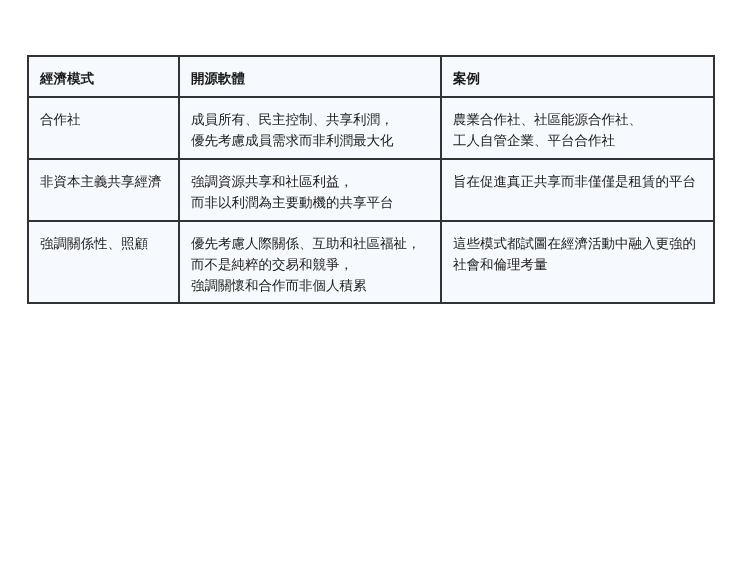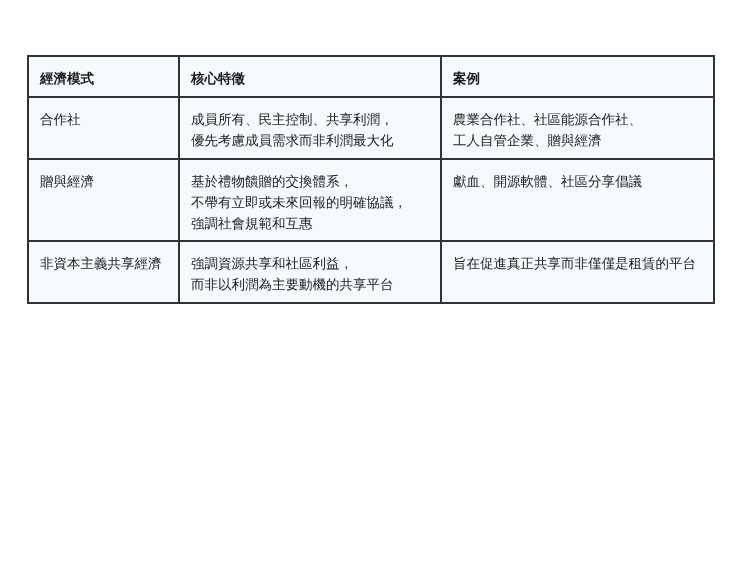--- a/index.html
+++ b/index.html
@@ -36,39 +36,40 @@
 
 <table class="models">
   <colgroup>
       <col class="c1">
       <col class="c2">
       <col class="c3">
     </colgroup>
   <thead>
     <tr>
       <th>經濟模式</th>
-      <th>核心特徵</th>
+      <th>開源軟體</th>
       <th>案例</th>
     </tr>
   </thead>
   <tbody>
     <tr class="r1">
       <td>合作社</td>
       <td>成員所有、民主控制、共享利潤，
 優先考慮成員需求而非利潤最大化</td>
       <td>農業合作社、社區能源合作社、
-工人自管企業、贈與經濟</td>
-    </tr>
-    <tr class="r2">
-      <td>贈與經濟</td>
-      <td>基於禮物饋贈的交換體系，
-不帶有立即或未來回報的明確協議，
-強調社會規範和互惠</td>
-      <td>獻血、開源軟體、社區分享倡議</td>
+工人自管企業、平台合作社</td>
     </tr>
     <tr class="r4">
       <td>非資本主義共享經濟</td>
       <td>強調資源共享和社區利益，
 而非以利潤為主要動機的共享平台</td>
       <td>旨在促進真正共享而非僅僅是租賃的平台</td>
     </tr>
+    <tr class="r6">
+      <td>強調關係性、照顧</td>
+      <td>優先考慮人際關係、互助和社區福祉，
+而不是純粹的交易和競爭，
+強調關懷和合作而非個人積累</td>
+      <td>這些模式都試圖在經濟活動中融入更強的
+社會和倫理考量</td>
+    </tr>
   </tbody>
 </table>
 
 </body></html>

